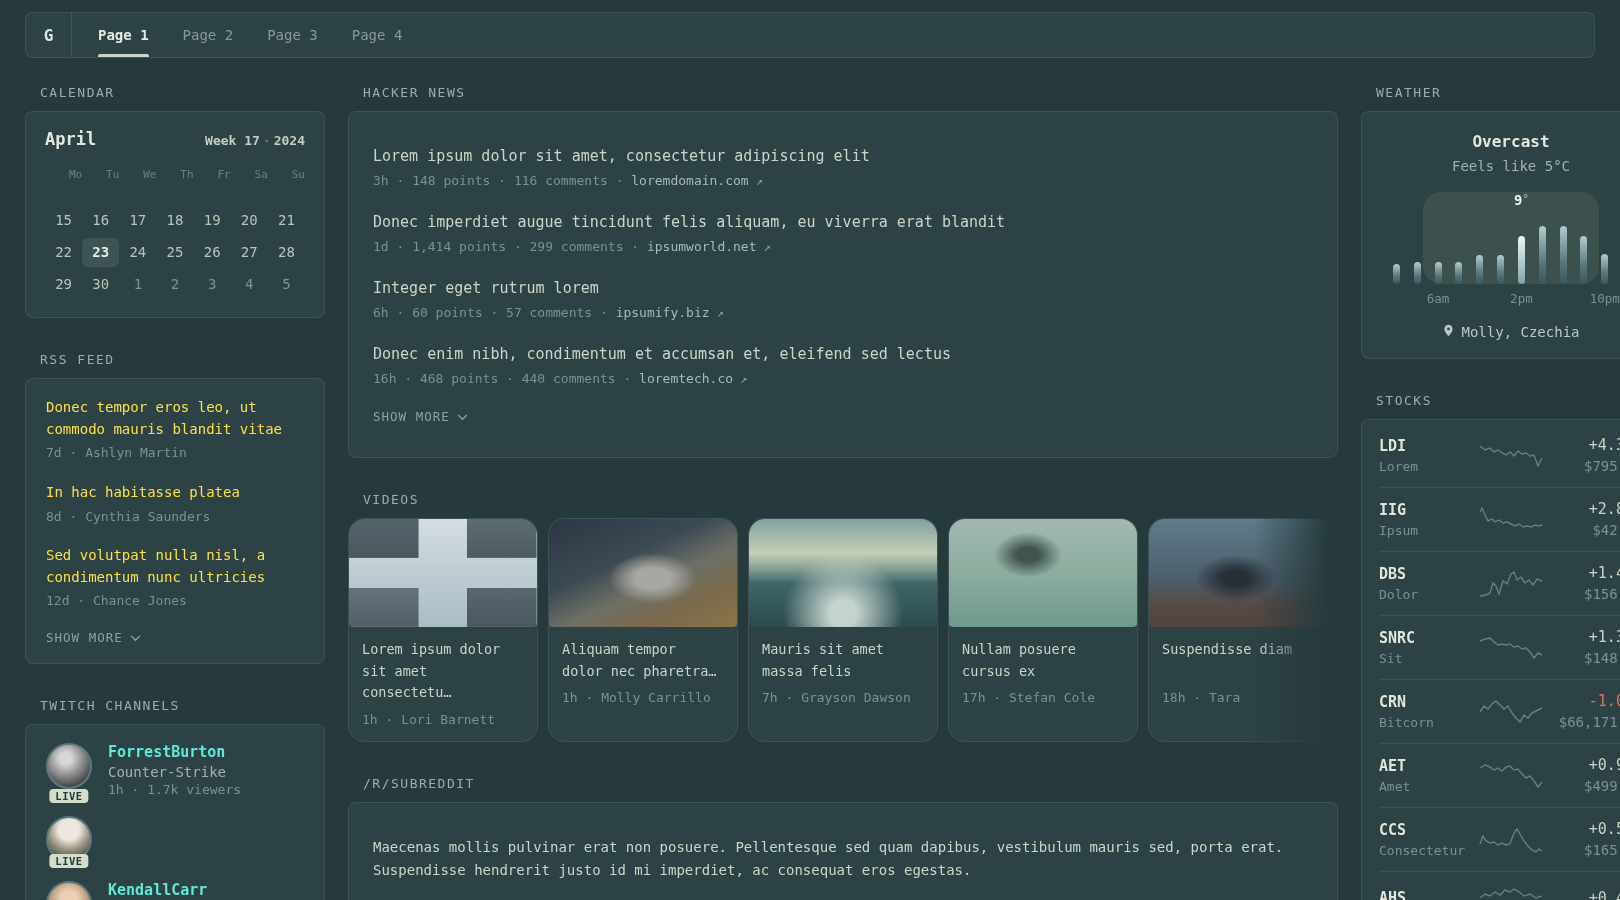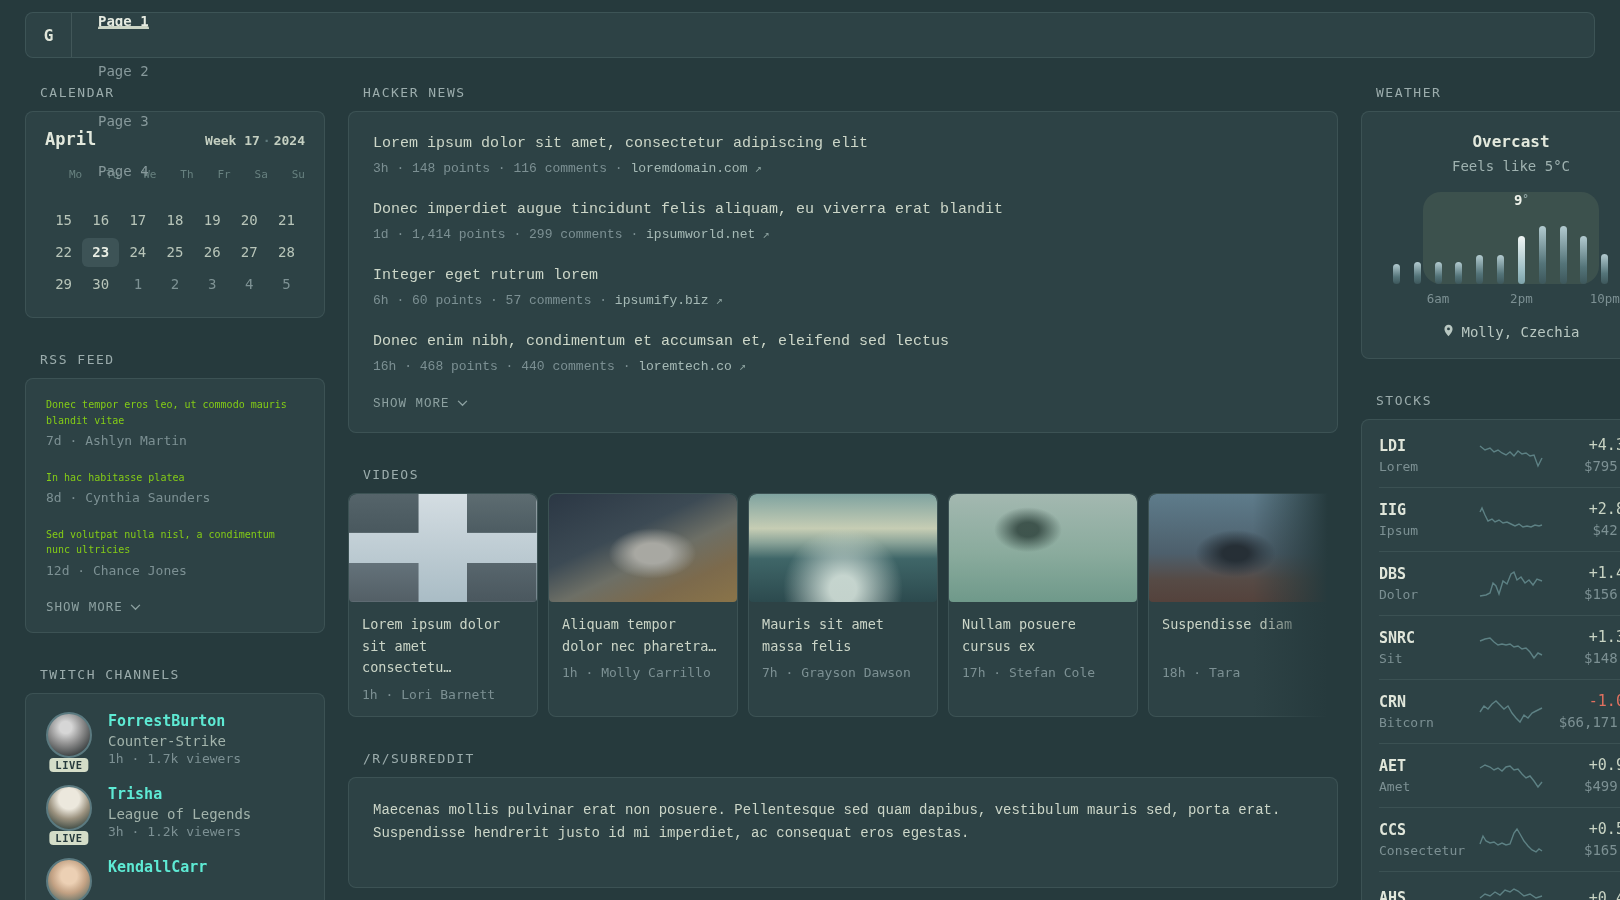--- a/index.html
+++ b/index.html
@@ -7,21 +7,21 @@
   body { font-family:"DejaVu Sans Mono","Liberation Mono",monospace; }
   .app { position:relative; width:1620px; height:900px; overflow:hidden;
          background:#263a3d; color:#cdd7c9; }
   .page-pad { padding:12px 25px 0 25px; }
 
   
   .header-card { height:46px; background:#2d4245; border:1px solid rgba(140,165,165,.18);
     border-radius:8px; display:flex; align-items:stretch; }
   .logo-box { width:46px; display:flex; align-items:center; justify-content:center;
     border-right:1px solid rgba(140,165,165,.22); font-weight:bold; font-size:16px; color:#e0e6da; }
-  .tabs { display:flex; align-items:stretch; gap:34px; padding-left:26px;flex-direction:column; }
+  .tabs { display:flex; align-items:stretch; gap:34px; padding-left:26px; }
   .tab { display:flex; align-items:center; position:relative; font-size:14px;
     color:#87999b; cursor:pointer; }
   .tab.active { color:#e6ebe1; font-weight:bold; }
   .tab.active::after { content:""; position:absolute; left:0; right:0; bottom:0;
     height:3px; background:#ccd5c6; border-radius:2px 2px 0 0; }
 
   
   .columns { display:grid; grid-template-columns:300px 1fr 300px; column-gap:23px;
     align-items:start; margin-top:27px; }
 
@@ -40,21 +40,21 @@
   .cal-grid { display:grid; grid-template-columns:repeat(7,1fr); margin-top:15px; row-gap:3px; }
   .wday { text-align:right; font-size:11px; color:#67807f; padding:4px 0 10px; }
   .day { text-align:center; font-size:14px; color:#b8c5b9; height:29px; line-height:29px;
     border-radius:6px; }
   .day.dim { color:#7e9294; }
   .day.selected { background:#3d5356; color:#e9eee4; font-weight:bold; }
 
   
   .pad-card { padding:18px 20px; }
   .feed-item { margin-bottom:19px; }
-  .feed-title { font-size:10px; line-height:1.55; color:#84cc16; cursor:pointer; }
+  .feed-title { font-size:14px; line-height:1.55; color:#fde047; cursor:pointer; }
   .meta { font-size:13px; color:#7c9093; margin-top:3px; line-height:1.5; }
   .meta .domain { color:#a6bab6; }
   .meta .arrow { color:#8aa09d; font-size:12px; }
   .show-more { display:flex; align-items:center; gap:7px; font-size:12.5px; letter-spacing:1px;
     color:#8da1a1; cursor:pointer; margin-top:2px; }
   .show-more svg { width:11px; height:7px; stroke:#8da1a1; }
 
   
   .tw-row { display:flex; gap:16px; margin-bottom:19px; }
   .tw-row:last-child { margin-bottom:0; }
@@ -64,31 +64,31 @@
   .av-trisha { background:radial-gradient(circle at 50% 28%,#ece8dd 0 28%,#9a917e 55%,#47524a 82%); }
   .av-kendall { background:radial-gradient(circle at 50% 38%,#ecd0b4 0 24%,#c2a183 52%,#68756b 82%); }
   .live-badge { position:absolute; left:50%; transform:translateX(-50%); bottom:-6px;
     background:#d4ddc8; color:#263a3d; font-size:10.5px; font-weight:bold;
     padding:1px 6px; border-radius:4px; letter-spacing:.5px; }
   .tw-name { font-size:15px; font-weight:bold; color:#5eead4; cursor:pointer; }
   .tw-game { font-size:14px; color:#a2b3ab; margin-top:3px; }
   .tw-meta { font-size:13px; color:#7c9093; margin-top:2px; }
 
   
-  .hn-card { padding:21px 24px;font-family:Liberation Mono, monospace; }
+  .hn-card { padding:33px 24px; }
   .hn-item { margin-bottom:21px; }
   .hn-title { font-size:15px; line-height:1.5; color:#ccd6c8; cursor:pointer; }
   .sub-title { font-size:14px; line-height:1.65; color:#ccd6c8; cursor:pointer; }
 
   
   .videos-row { position:relative; display:flex; gap:10px; overflow:hidden; }
   .videos-row::after { content:""; position:absolute; top:0; bottom:0; right:0; width:85px;
     background:linear-gradient(90deg, rgba(38,58,61,0), #263a3d 88%); pointer-events:none; }
   .video-card { flex:0 0 190px; width:190px; background:#2d4245;
-    border:1px solid rgba(140,165,165,.16); border-radius:8px; overflow:hidden; cursor:pointer; }
+    border:1px solid rgba(140,165,165,.16); border-radius:17px; overflow:hidden; cursor:pointer; }
   .thumb { width:100%; height:108px; border-radius:8px 8px 4px 4px; }
   .video-body { padding:12px 13px 14px; }
   .video-title { font-size:13.5px; line-height:1.6; color:#cbd5c7; min-height:43px; }
   .video-meta { font-size:13px; color:#7c9093; margin-top:8px; }
 
   .thumb-cross { background-color:#c9d4da; background-repeat:no-repeat;
     background-image:
       linear-gradient(#55646a,#49585e), linear-gradient(#5d6c71,#4d5c62),
       linear-gradient(#64727a,#535f66), linear-gradient(#58666d,#4a575e),
       linear-gradient(180deg,#d4dde2,#a9bcc5);
@@ -245,25 +245,20 @@
                     <div class="tw-name">ForrestBurton</div>
                     <div class="tw-game">Counter-Strike</div>
                     <div class="tw-meta">1h · 1.7k viewers</div>
                   </div>
                 </div>
                 <div class="tw-row">
                   <div class="avatar-wrap">
                     <div class="avatar av-trisha"></div>
                     <div class="live-badge">LIVE</div>
                   </div>
-                  <div>
-                    <div class="tw-name">Trisha</div>
-                    <div class="tw-game">League of Legends</div>
-                    <div class="tw-meta">3h · 1.2k viewers</div>
-                  </div>
                 </div>
                 <div class="tw-row">
                   <div class="avatar-wrap">
                     <div class="avatar av-kendall"></div>
                   </div>
                   <div>
                     <div class="tw-name">KendallCarr</div>
                   </div>
                 </div>
               </div>

